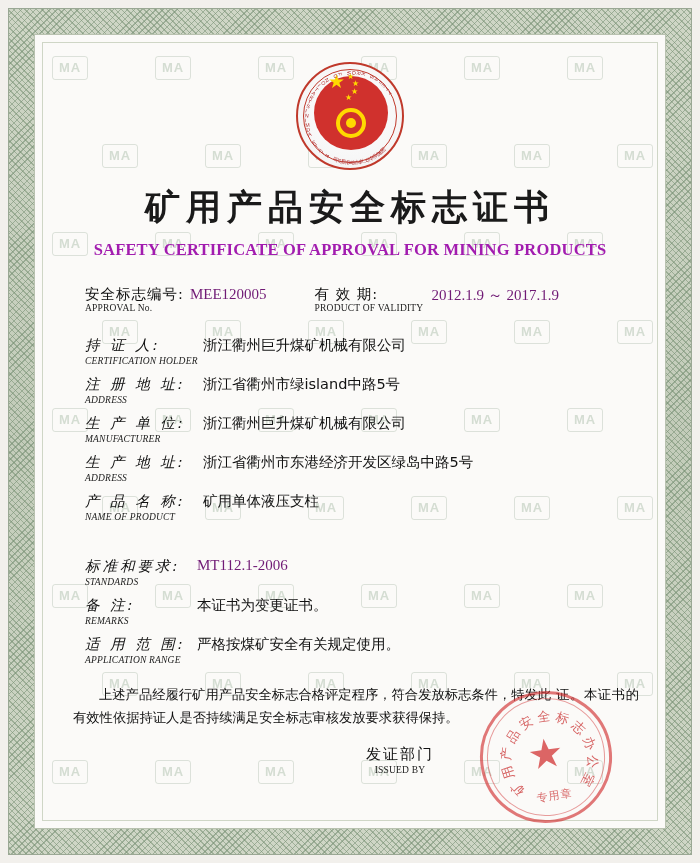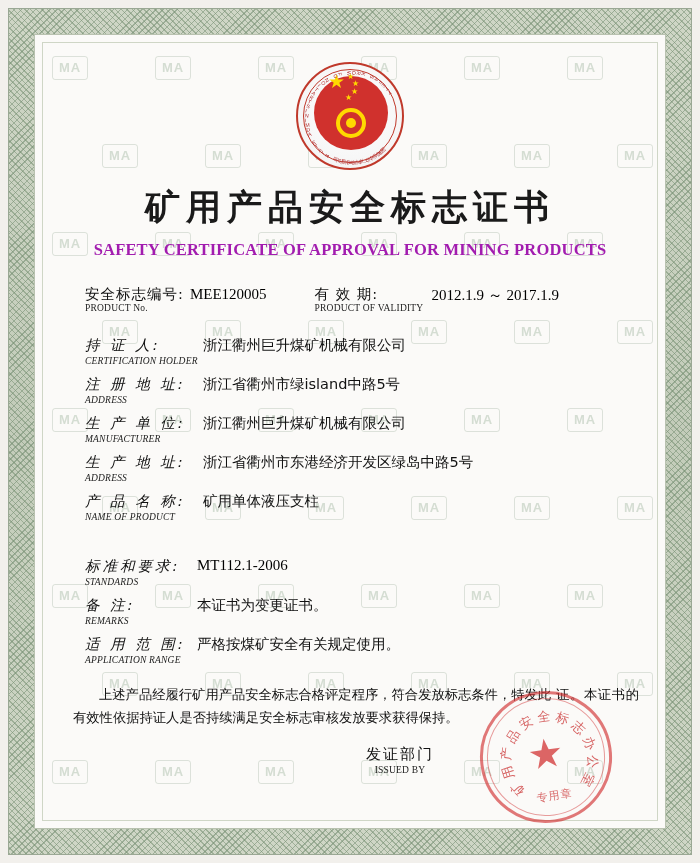--- a/index.html
+++ b/index.html
@@ -187,21 +187,21 @@
     font-family: "Liberation Serif", serif;
     font-size: 9.5px;
     color: #222;
     letter-spacing: 0.2px;
     white-space: nowrap;
     margin-top: 1px;
   }
   .val {
     font-family: "Liberation Serif", serif;
     font-size: 15px;
-    color: #000000;
+    color: #701a75;
     white-space: nowrap;
   }
   .val-cn {
     font-family: "DejaVu Sans", "Liberation Sans", sans-serif;
     font-size: 14.5px;
     color: #111;
     white-space: nowrap;
   }
 
   .row-top .approval-val {
@@ -458,21 +458,21 @@
           </div>
       </div>
     </div>
 
     <div class="title-cn">矿用产品安全标志证书</div>
     <div class="title-en">SAFETY CERTIFICATE OF APPROVAL FOR MINING PRODUCTS</div>
 
     <div class="row-top">
       <div class="lbl-block">
         <div class="lbl-cn">安全标志编号:</div>
-        <div class="lbl-en">PRODUCT No.</div>
+        <div class="lbl-en">APPROVAL No.</div>
       </div>
       <div class="val approval-val">MEE120005</div>
 
       <div class="lbl-block validity">
         <div class="lbl-cn">有 效 期:</div>
         <div class="lbl-en">PRODUCT OF VALIDITY</div>
       </div>
       <div class="val validity-val">2012.1.9 ～ 2017.1.9</div>
     </div>
 

